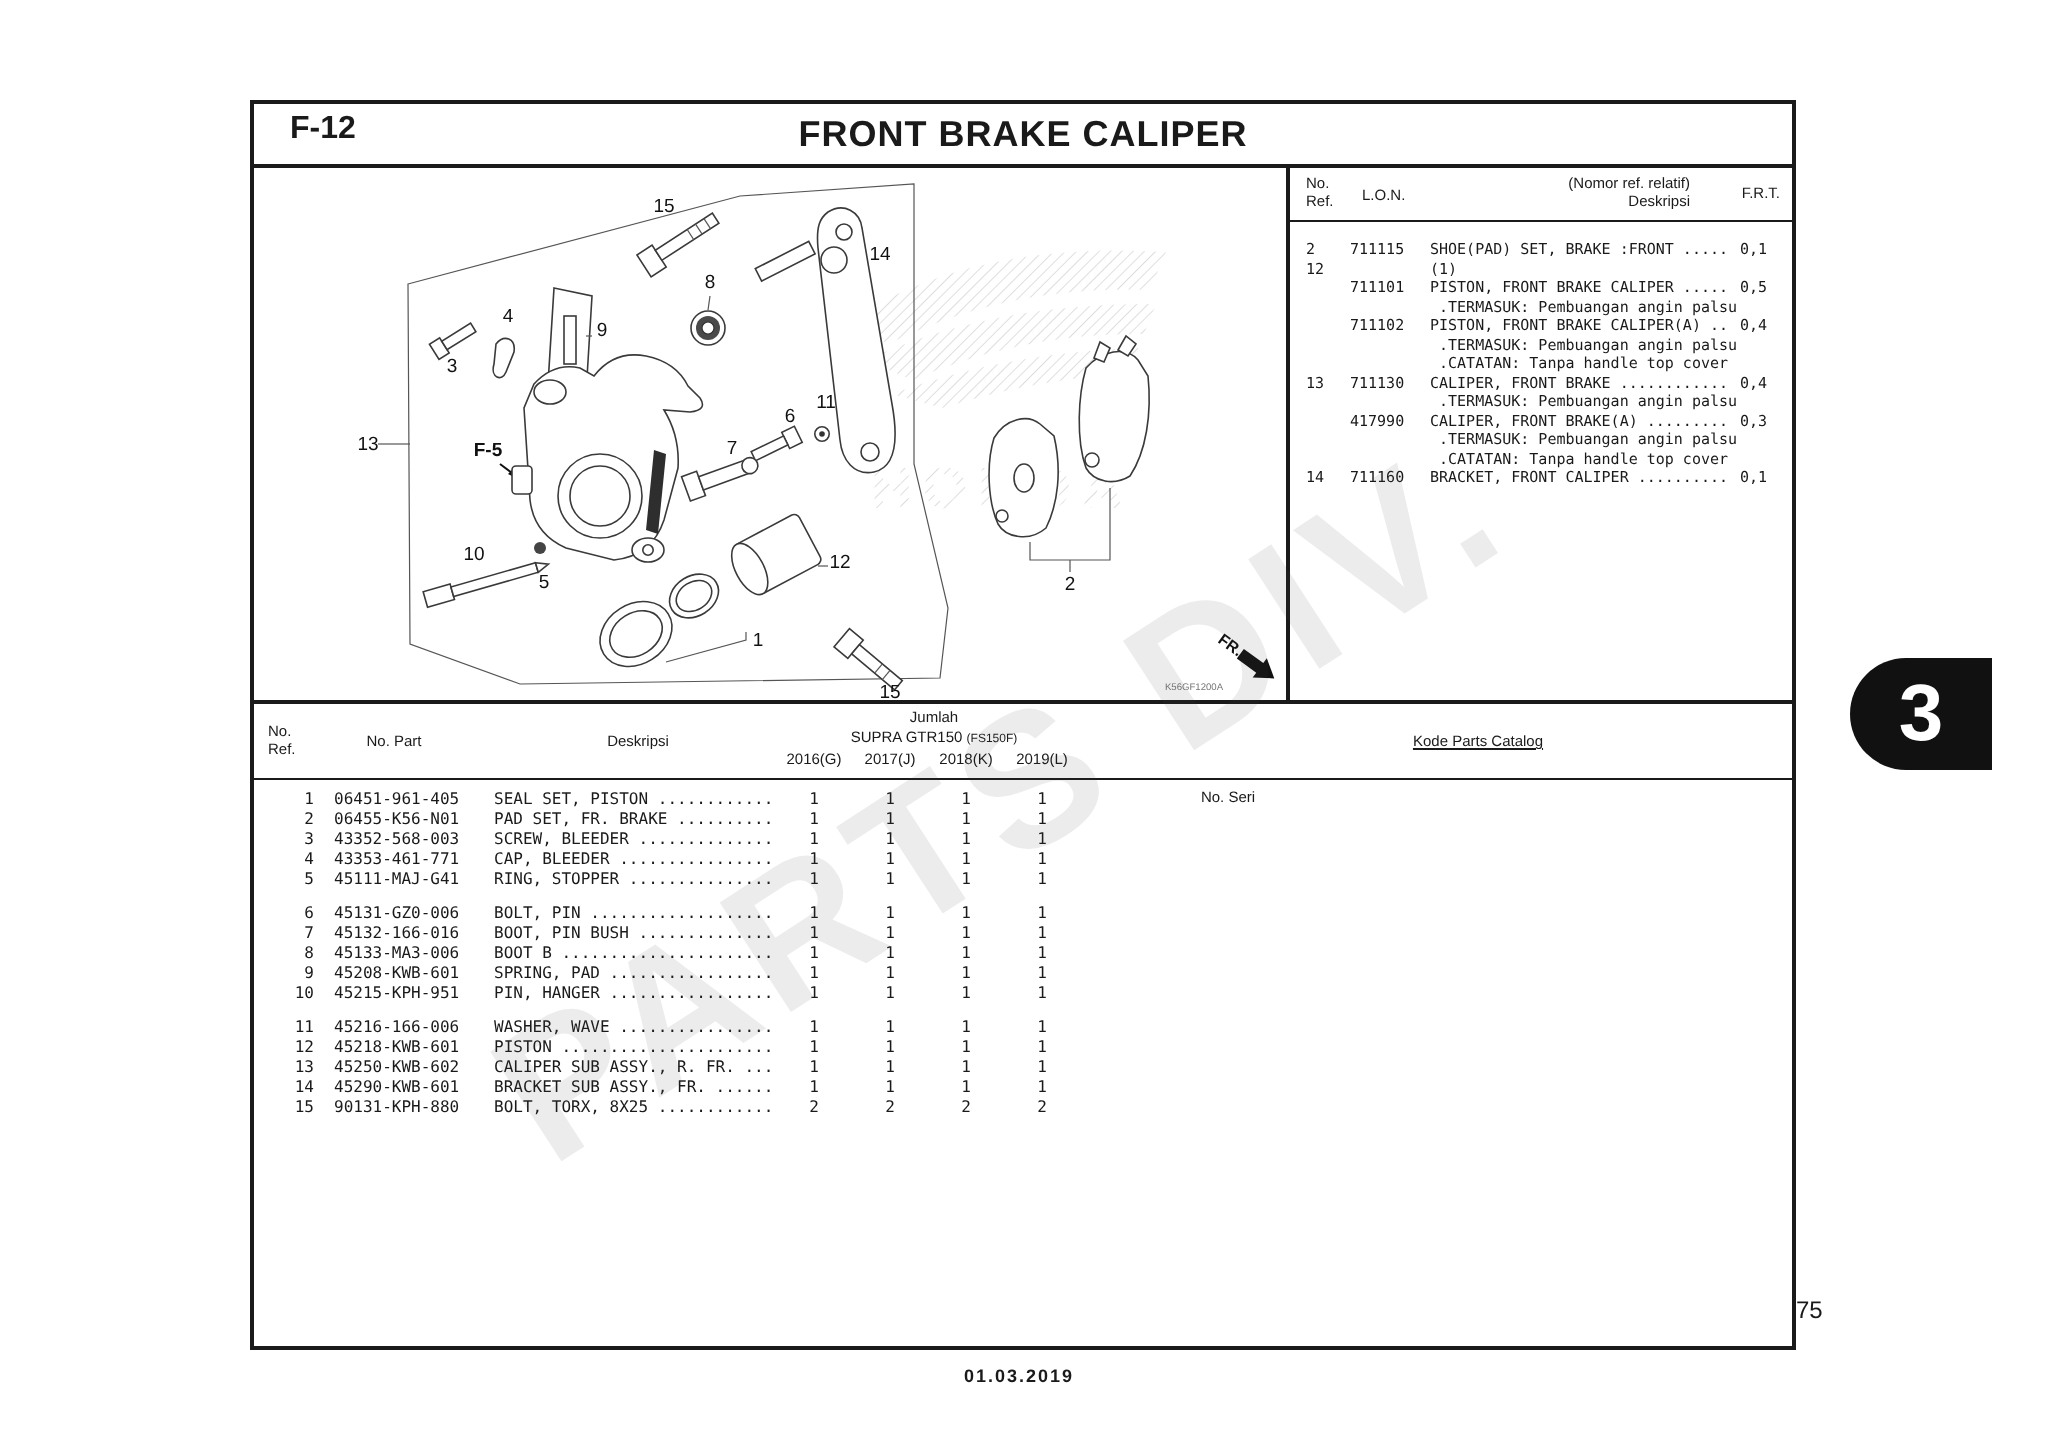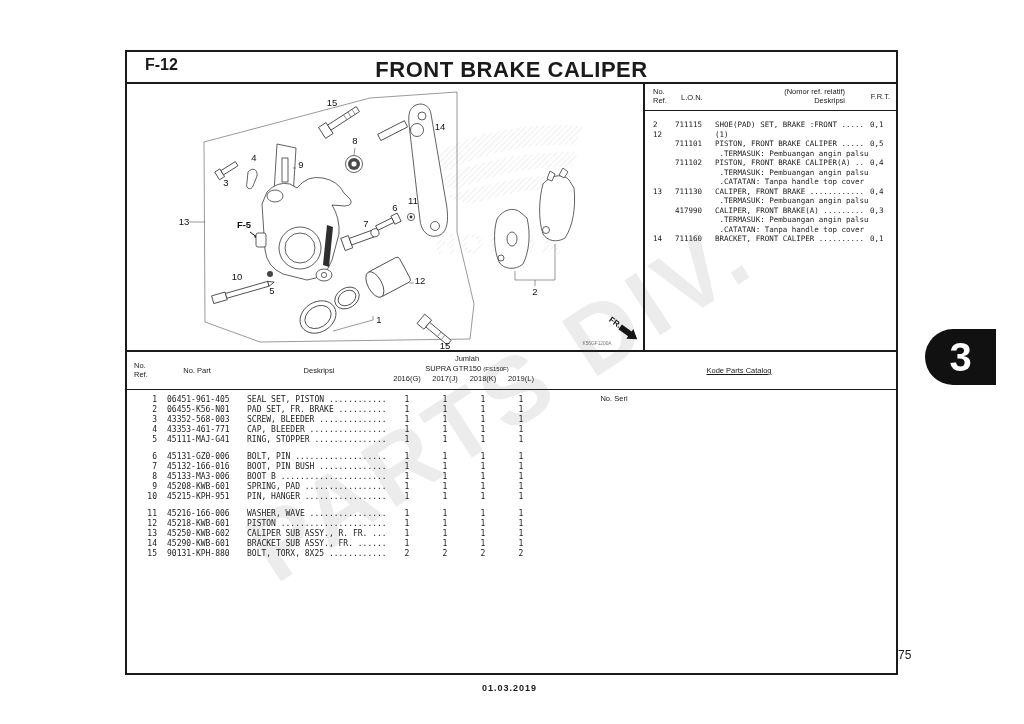--- a/index.html
+++ b/index.html
@@ -2,21 +2,21 @@
 <html><head>
 <meta charset="utf-8">
 <style>
   html,body{margin:0;padding:0;background:#fff;}
   .page{position:relative;width:1024px;height:724px;background:#fff;overflow:hidden;
         font-family:"Liberation Sans",sans-serif;color:#1a1a1a;}
   .main-box{position:absolute;left:125px;top:50px;width:769px;height:621px;border:2px solid #1a1a1a;z-index:1;}
   
   .hdr{position:absolute;top:0;left:0;right:0;height:30px;border-bottom:2px solid #1a1a1a;}
   .hdr-code{position:absolute;left:18px;top:4px;font-weight:bold;font-size:16px;}
-  .hdr-title{text-align:center;font-weight:bold;font-size:22px;padding-top:5px;letter-spacing:.5px;}
+  .hdr-title{text-align:center;font-weight:bold;font-size:18px;padding-top:5px;letter-spacing:.5px;}
   
   .content{position:absolute;top:32px;left:0;right:0;height:266px;border-bottom:2px solid #1a1a1a;display:flex;}
   .diagram{width:516px;position:relative;}
   .diagram svg{position:absolute;left:0;top:0;}
   .rpanel{flex:1;border-left:2px solid #1a1a1a;position:relative;}
   .rp-head{position:relative;height:26px;border-bottom:1.5px solid #1a1a1a;font-size:7.5px;}
   .rp-ref{position:absolute;left:8px;top:4px;line-height:8.5px;}
   .rp-lon{position:absolute;left:36px;top:9px;}
   .rp-desc{position:absolute;left:70px;top:4px;width:130px;text-align:right;line-height:8.5px;}
   .rp-frt{position:absolute;right:6px;top:8px;}

